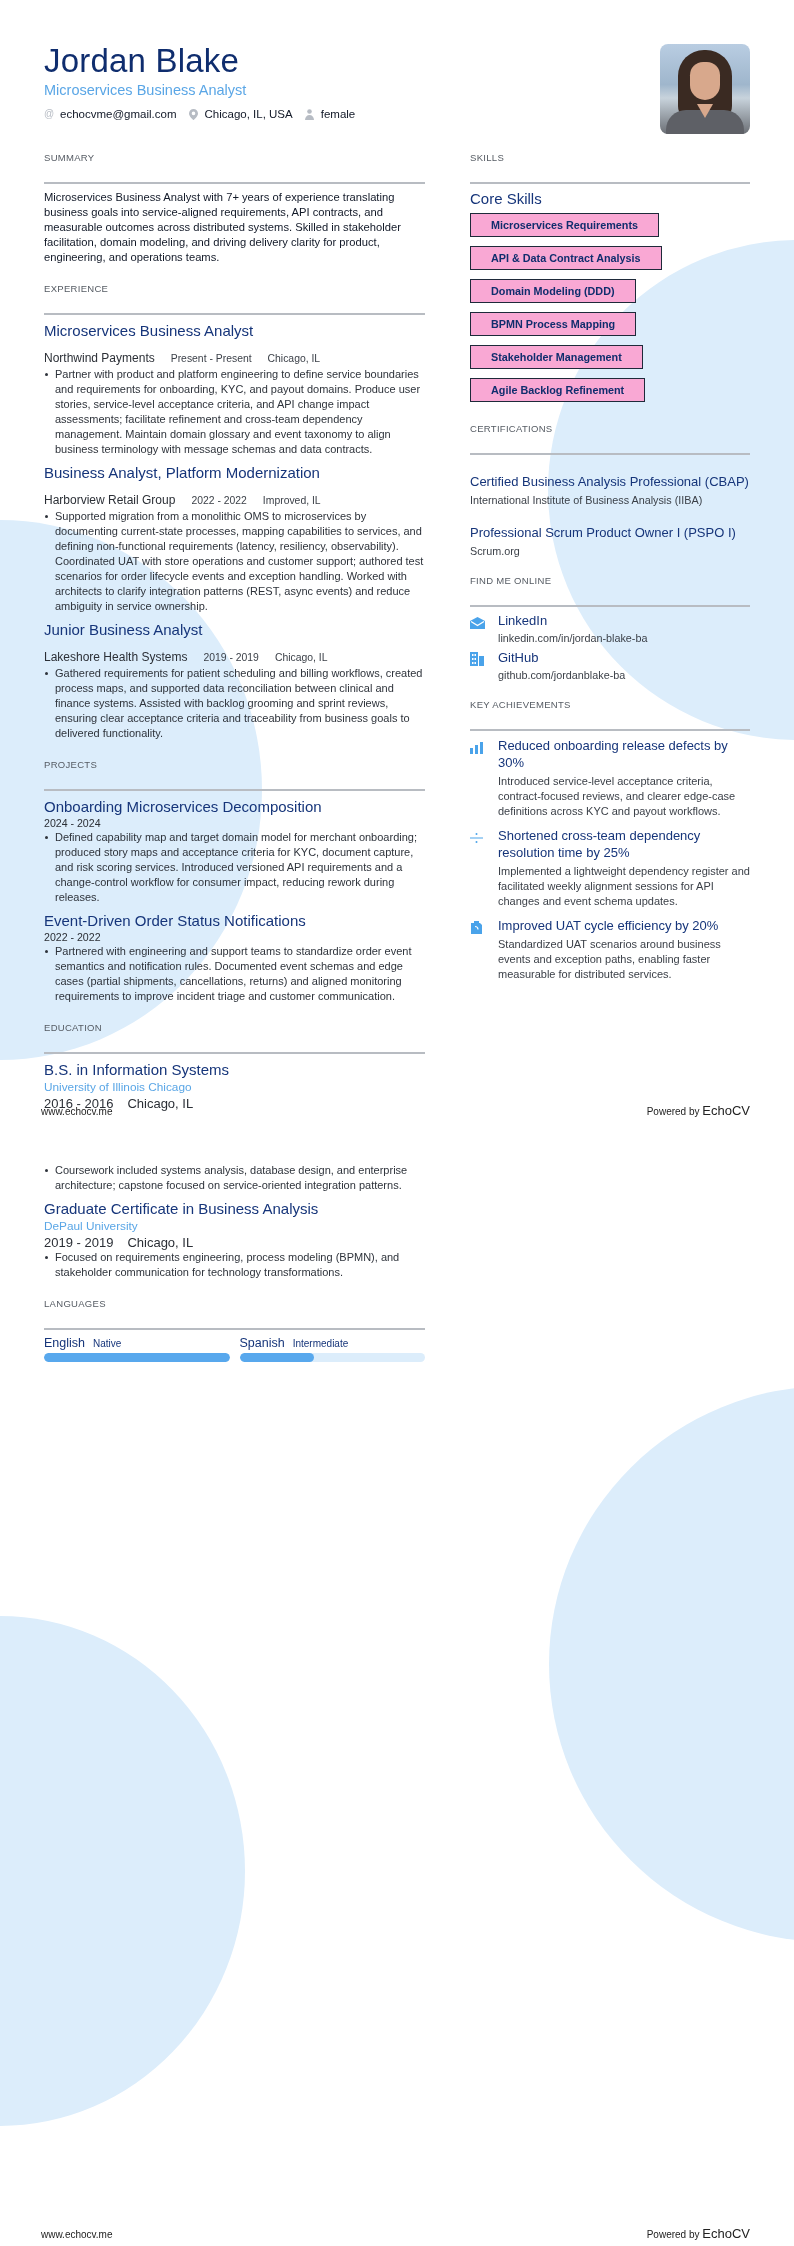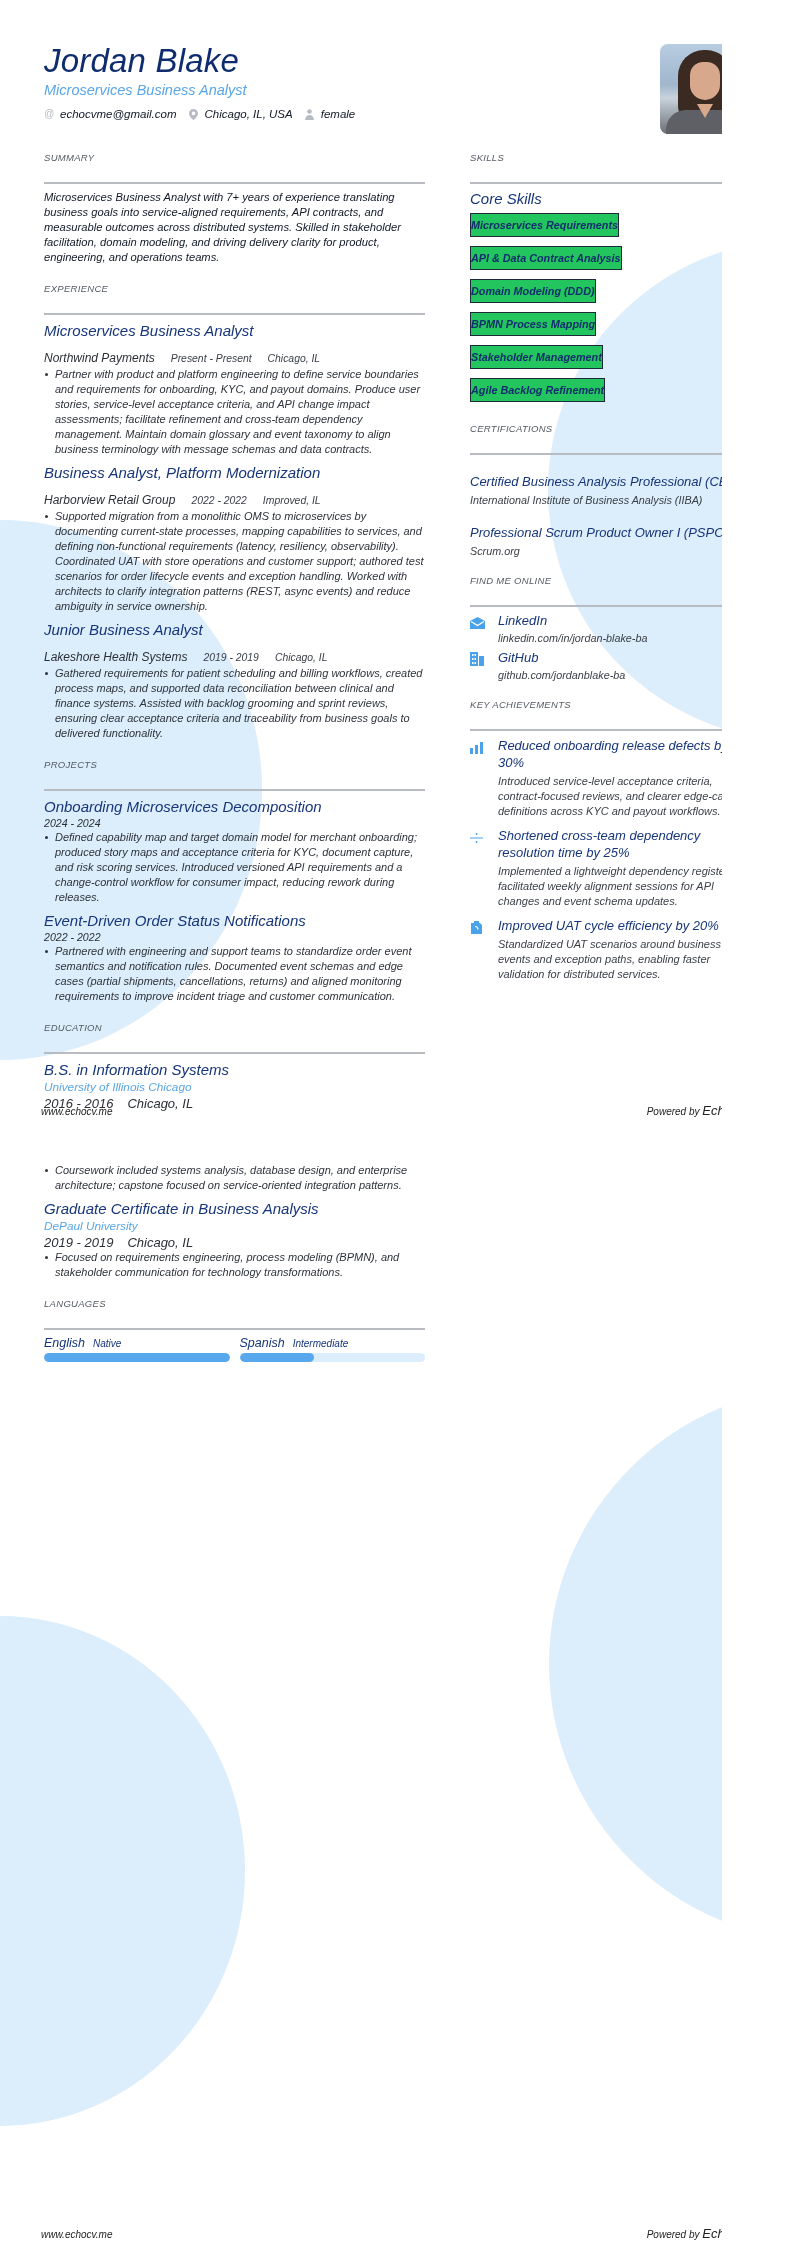--- a/index.html
+++ b/index.html
@@ -1,18 +1,18 @@
 <!DOCTYPE html>
 <html><head>
 <meta charset="utf-8">
 <style>
   * { box-sizing: border-box; margin: 0; padding: 0; }
   html, body { width: 794px; background: #ffffff; }
   body { font-family: "Liberation Sans", "DejaVu Sans", sans-serif; color: #1f2937; }
-  .page { position: relative; width: 722px; height: 1123px; overflow: hidden; background: #fff; font-style: italic; }
+  .page { position: relative; width: 794px; height: 1123px; overflow: hidden; background: #fff; }
   .page + .page { border-top: 0; }
   .bg-circle { position: absolute; border-radius: 50%; background: #dcedfb; z-index: 0; }
   .content { position: absolute; z-index: 1; }
 
   
   .name { position: absolute; left: 44px; top: 42px; font-size: 33px; color: #0f2d6e; font-weight: normal; letter-spacing: 0.2px; }
   .headline { position: absolute; left: 44px; top: 82px; font-size: 14.5px; color: #5aa6e6; }
   .contacts { position: absolute; left: 44px; top: 108px; display: flex; gap: 12px; align-items: center; font-size: 11.5px; color: #111827; }
   .contact { display: flex; align-items: center; gap: 6px; }
   .cicon { display: inline-block; width: 10px; height: 10px; color: #b7bcc4; font-size: 10px; line-height: 10px; text-align: center; }
@@ -38,21 +38,21 @@
   .item-sub .company { font-size: 12px; color: #2b2f36; }
   ul.bullets { list-style: none; margin-bottom: 6px; }
   ul.bullets li { position: relative; padding-left: 11px; font-size: 11px; line-height: 15px; color: #2e333b; }
   ul.bullets li::before { content: ""; position: absolute; left: 1px; top: 6px; width: 3px; height: 3px; border-radius: 50%; background: #2e333b; }
   .proj-dates { font-size: 10.6px; color: #2b2f36; margin: 1px 0 1px 0; }
   .school { font-size: 11.8px; color: #5aa6e6; margin-top: 1px; }
   .edu-meta { display: flex; gap: 14px; font-size: 13px; color: #2b2f36; margin-top: 2px; }
 
   
   .skills-group { font-size: 15px; color: #16357a; margin: 2px 0 6px 0; }
-  .skill-tag { display: inline-block; border: 1.5px solid #1e2a3a; padding: 5px 0; font-size: 10.8px; font-weight: bold; color: #102d6d; margin-bottom: 9px; background: #22c55e; }
+  .skill-tag { display: inline-block; border: 1.5px solid #1e2a3a; padding: 5px 20px; font-size: 10.8px; font-weight: bold; color: #102d6d; margin-bottom: 9px; background: #f9a8d4; }
   .skill-row { display: block; }
 
   .cert-title { font-size: 13px; color: #16357a; line-height: 17px; margin-top: 18px; }
   .cert-issuer { font-size: 10.8px; color: #3a3f47; margin: 4px 0 7px 0; }
 
   .online-item { display: flex; gap: 12px; margin-bottom: 6px; }
   .online-icon { width: 16px; flex: 0 0 16px; padding-top: 2px; }
   .online-name { font-size: 13px; color: #16357a; }
   .online-url { font-size: 10.8px; color: #3a3f47; margin-top: 4px; }
 
@@ -280,21 +280,21 @@
         <div class="ach-item">
           <div class="ach-icon">
             <svg width="12" height="13" viewBox="0 0 12 13">
                 <path d="M1 2h9l2 2v9H1z" fill="#4aa3ea"></path>
                 <path d="M4 0h5v3H4z" fill="#4aa3ea"></path>
                 <path d="M5 5.5c2 0 3 1 3 3" stroke="#fff" stroke-width="1.2" fill="none"></path>
               </svg>
           </div>
           <div>
             <div class="ach-title">Improved UAT cycle efficiency by 20%</div>
-            <div class="ach-desc">Standardized UAT scenarios around business events and exception paths, enabling faster validation for distributed services.</div>
+            <div class="ach-desc">Standardized UAT scenarios around business events and exception paths, enabling faster measurable for distributed services.</div>
           </div>
         </div>
       </div>
     </div>
 
     <div class="footer" style="top:1103px;">
       <span>www.echocv.me</span>
       <span>
         <span>Powered by</span>
         <span class="brand">EchoCV</span>

